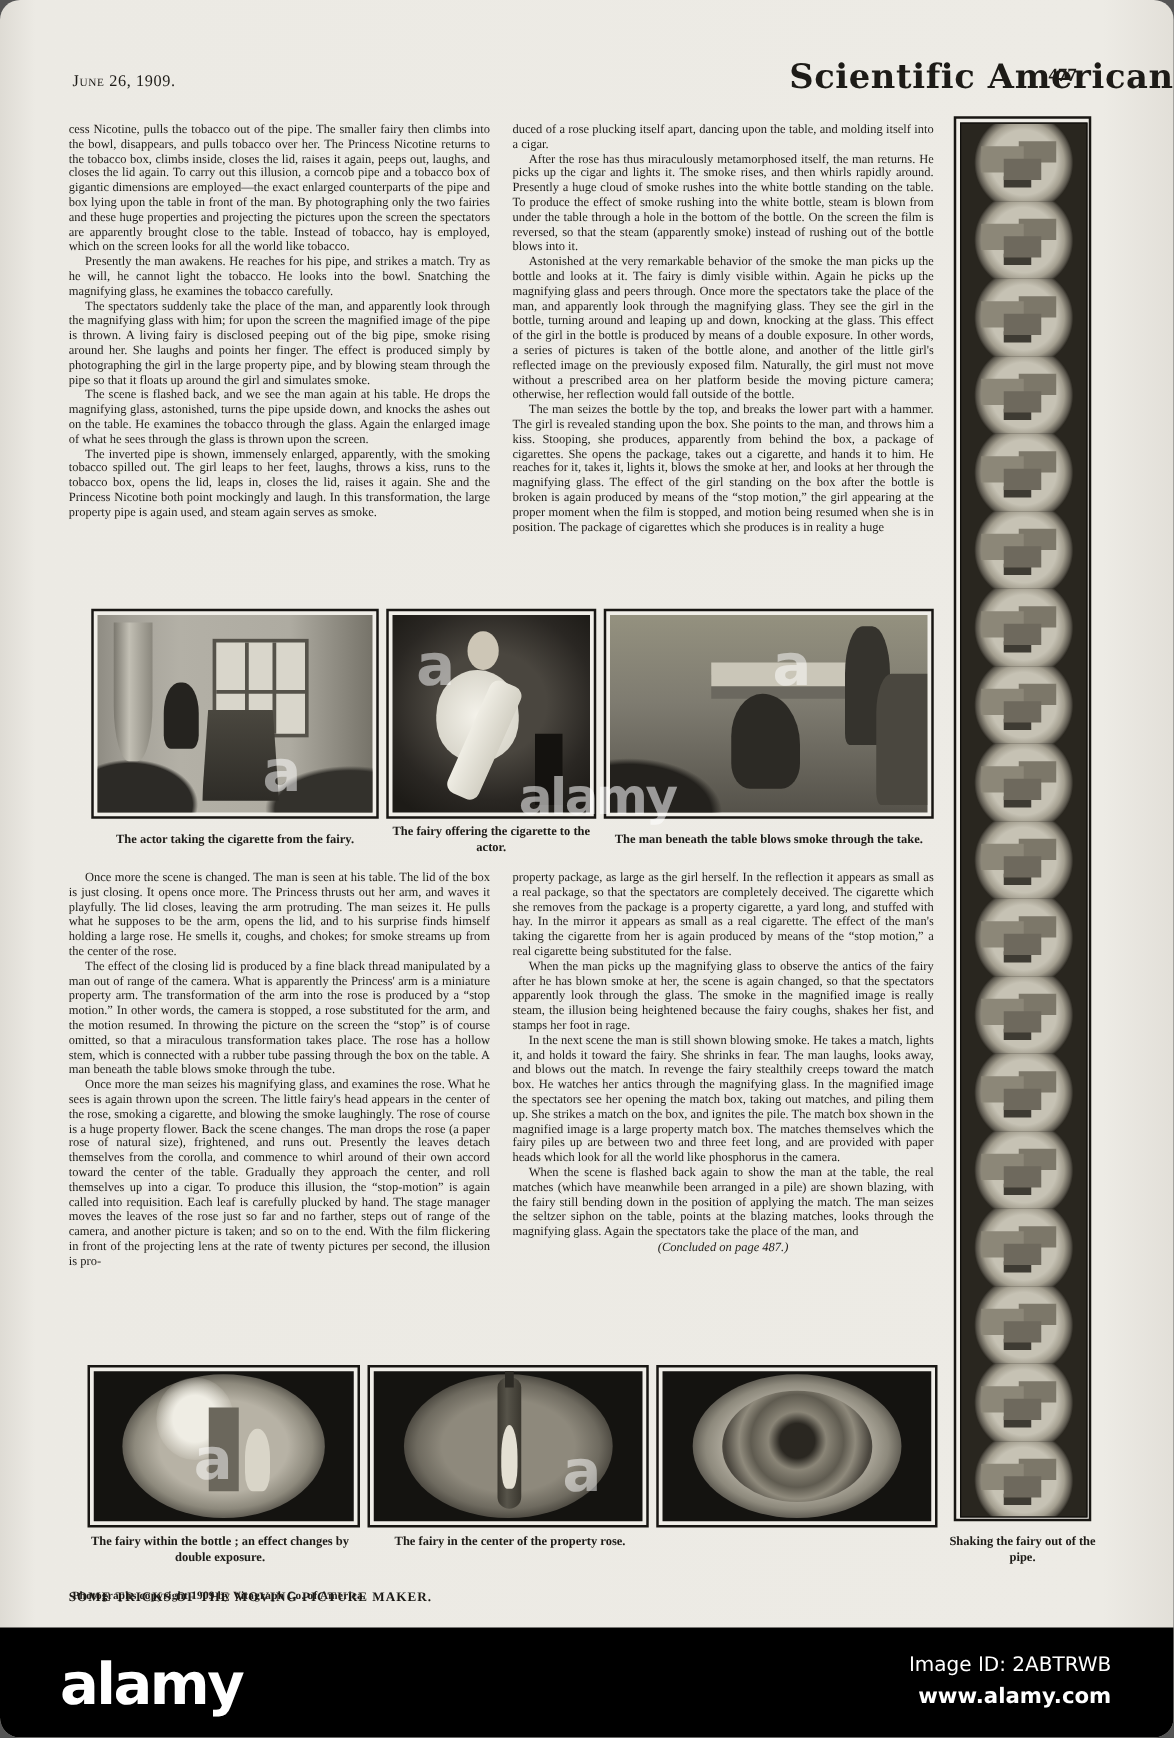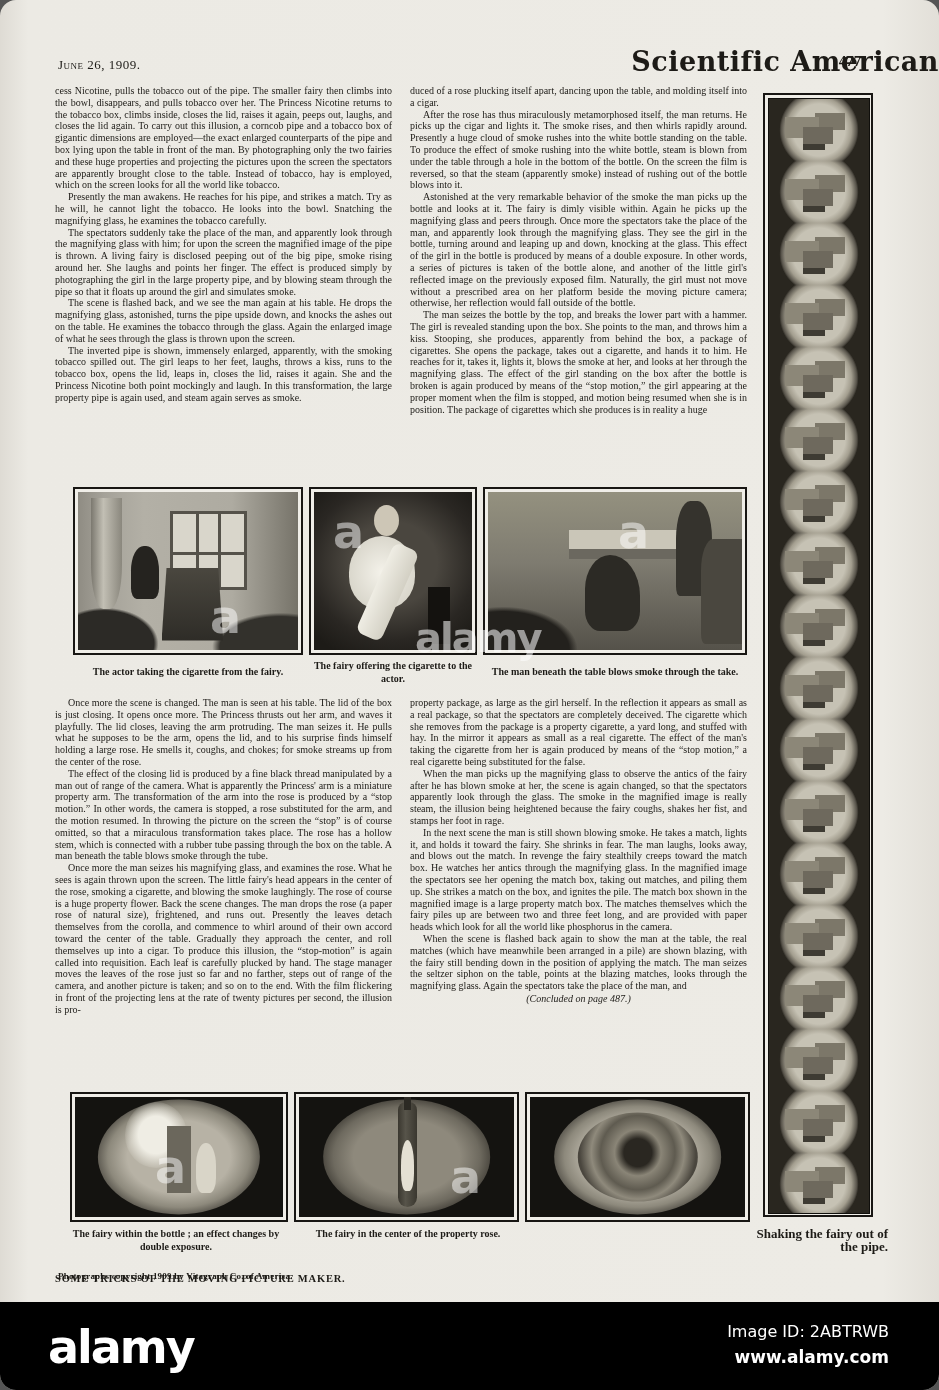--- a/index.html
+++ b/index.html
@@ -60,21 +60,21 @@
     background:radial-gradient(circle at 50% 45%, #2a2721 0 18%, #8a8577 30%, #5f5b50 48%, #8f8a7c 60%, #4a463e 75%);}
   
   .cap-row{position:absolute;display:flex;}
   .cap{font-size:10px;font-weight:bold;text-align:center;line-height:12.5px;}
   
   .strip{position:absolute;left:763px;top:93px;width:110px;height:1124px;border:2px solid #181613;background:#efede7;padding:3px;box-sizing:border-box;}
   .strip-inner{width:100%;height:100%;background:#29261f;border:1px solid #100f0c;overflow:hidden;position:relative;}
   .film-frame{position:relative;height:62px;background:radial-gradient(circle 45px at 50% 50%, #c6c2b4 0 58%, #a39e8f 72%, #57534a 84%, rgba(0,0,0,0) 88%);}
   .film-frame:after{content:"";position:absolute;left:34px;top:28px;width:30px;height:17px;background:#6e695d;
     box-shadow:-16px -8px 0 2px #8c8778, 12px -14px 0 0 #7c7769, -4px 10px 0 -4px #3e3b33;}
-  .strip-cap{position:absolute;left:748px;top:1227px;width:140px;font-size:13px;font-weight:bold;text-align:right;line-height:13px;}
+  .strip-cap{position:absolute;left:748px;top:1227px;width:140px;font-size:10px;font-weight:bold;text-align:center;line-height:13px;}
   
   .foot-copy{position:absolute;left:58px;top:1271px;font-size:9px;font-weight:bold;letter-spacing:.2px;}
   .foot-series{position:absolute;left:55px;top:1273px;width:692px;font-size:10.5px;font-weight:bold;letter-spacing:.8px;}
   
   .wm{position:absolute;color:rgba(255,255,255,.5);font-family:"DejaVu Sans",sans-serif;font-weight:bold;pointer-events:none;}
   .wm-a{font-size:46px;}
   .wm-brand{font-size:40px;letter-spacing:-2px;color:rgba(255,255,255,.55);}
   
   .abar{position:absolute;left:0;top:1302px;width:939px;height:88px;background:#000;color:#fff;font-family:"DejaVu Sans",sans-serif;}
   .abar .logo{position:absolute;left:48px;top:18px;font-size:46px;font-weight:bold;letter-spacing:-2px;}
@@ -84,21 +84,21 @@
 </style>
 </head>
 <body>
 
 <div class="page">
 
   <div class="hdr-date">June 26, 1909.</div>
   <div class="hdr-title">Scientific American</div>
   <div class="hdr-page">477</div>
 
-  <section class="cols" style="top:85px;height:404px;">
+  <section class="cols" style="top:98px;height:404px;">
     <div class="col">
       <p class="flush">cess Nicotine, pulls the tobacco out of the pipe. The smaller fairy then climbs into the bowl, disappears, and pulls tobacco over her. The Princess Nicotine returns to the tobacco box, climbs inside, closes the lid, raises it again, peeps out, laughs, and closes the lid again. To carry out this illusion, a corncob pipe and a tobacco box of gigantic dimensions are employed—the exact enlarged counterparts of the pipe and box lying upon the table in front of the man. By photographing only the two fairies and these huge properties and projecting the pictures upon the screen the spectators are apparently brought close to the table. Instead of tobacco, hay is employed, which on the screen looks for all the world like tobacco.</p>
       <p>Presently the man awakens. He reaches for his pipe, and strikes a match. Try as he will, he cannot light the tobacco. He looks into the bowl. Snatching the magnifying glass, he examines the tobacco carefully.</p>
       <p>The spectators suddenly take the place of the man, and apparently look through the magnifying glass with him; for upon the screen the magnified image of the pipe is thrown. A living fairy is disclosed peeping out of the big pipe, smoke rising around her. She laughs and points her finger. The effect is produced simply by photographing the girl in the large property pipe, and by blowing steam through the pipe so that it floats up around the girl and simulates smoke.</p>
       <p>The scene is flashed back, and we see the man again at his table. He drops the magnifying glass, astonished, turns the pipe upside down, and knocks the ashes out on the table. He examines the tobacco through the glass. Again the enlarged image of what he sees through the glass is thrown upon the screen.</p>
       <p>The inverted pipe is shown, immensely enlarged, apparently, with the smoking tobacco spilled out. The girl leaps to her feet, laughs, throws a kiss, runs to the tobacco box, opens the lid, leaps in, closes the lid, raises it again. She and the Princess Nicotine both point mockingly and laugh. In this transformation, the large property pipe is again used, and steam again serves as smoke.</p>
     </div>
     <div class="col">
       <p class="flush">duced of a rose plucking itself apart, dancing upon the table, and molding itself into a cigar.</p>
       <p>After the rose has thus miraculously metamorphosed itself, the man returns. He picks up the cigar and lights it. The smoke rises, and then whirls rapidly around. Presently a huge cloud of smoke rushes into the white bottle standing on the table. To produce the effect of smoke rushing into the white bottle, steam is blown from under the table through a hole in the bottom of the bottle. On the screen the film is reversed, so that the steam (apparently smoke) instead of rushing out of the bottle blows into it.</p>

